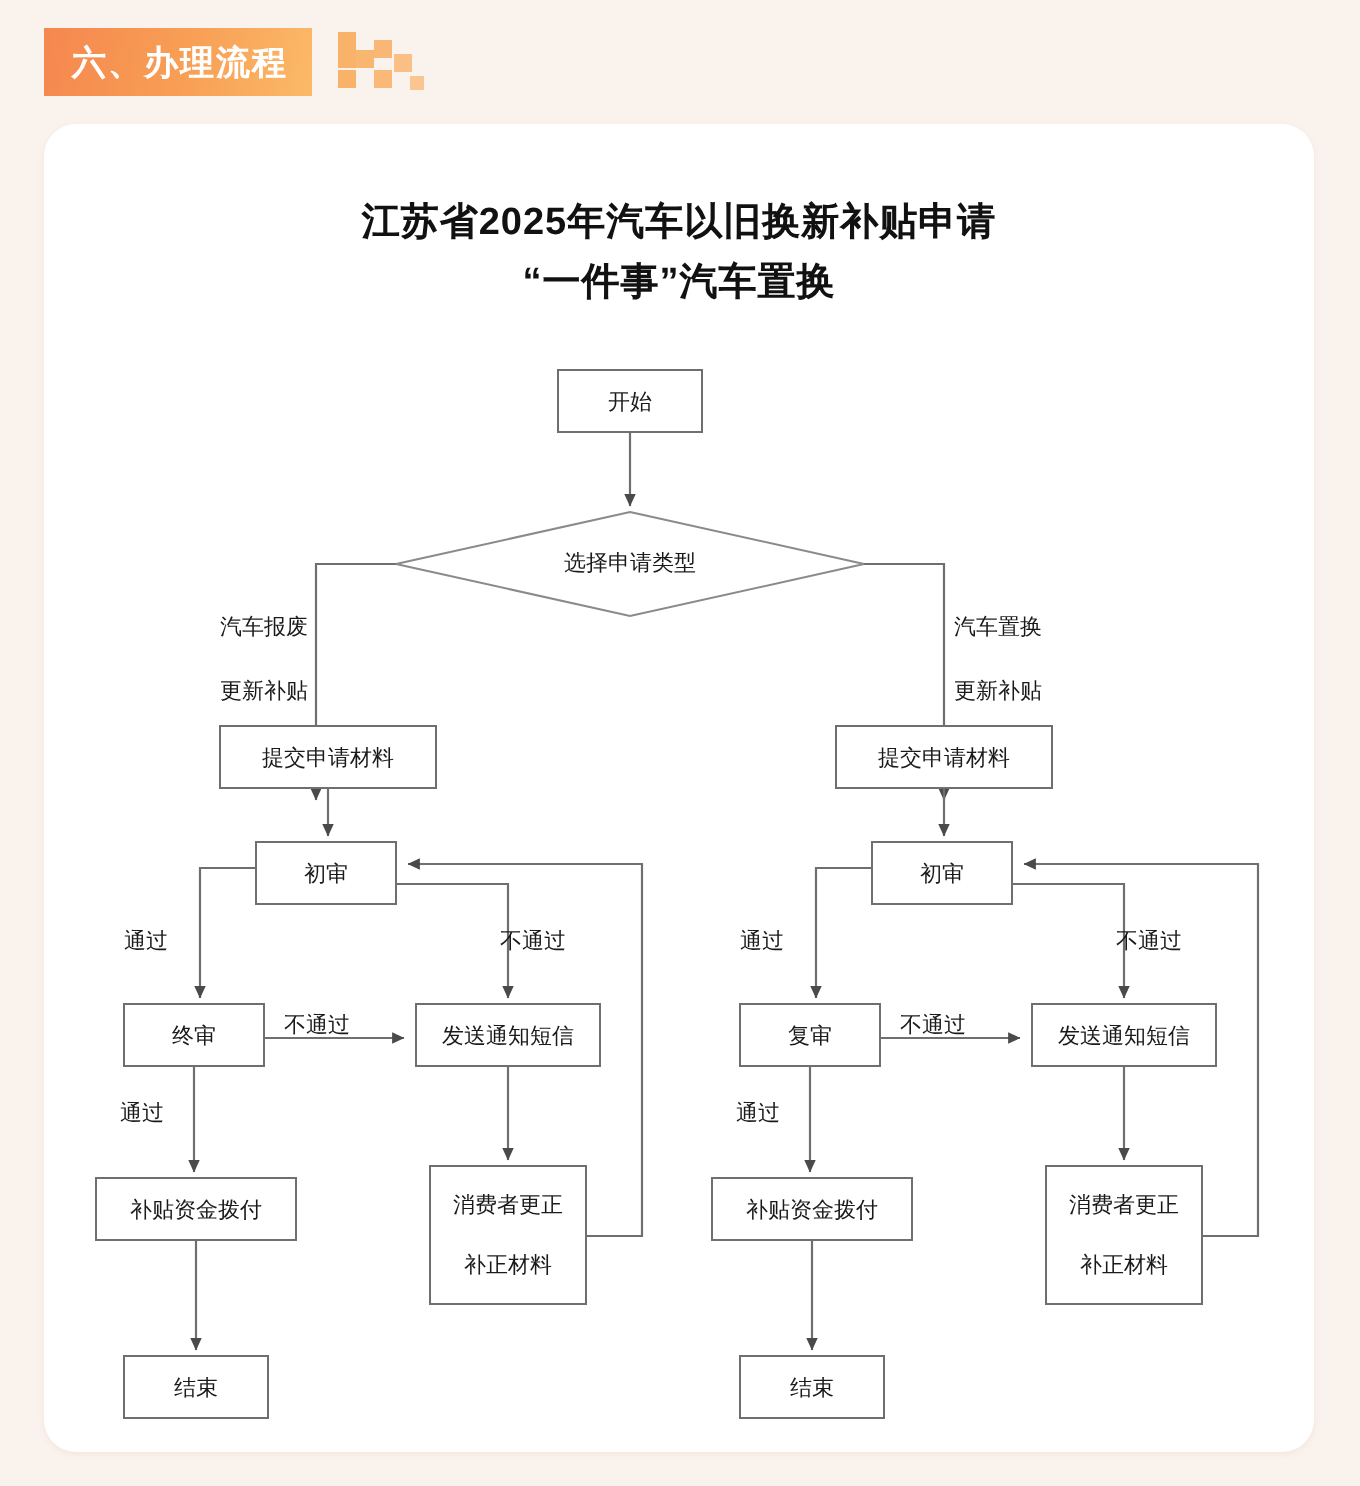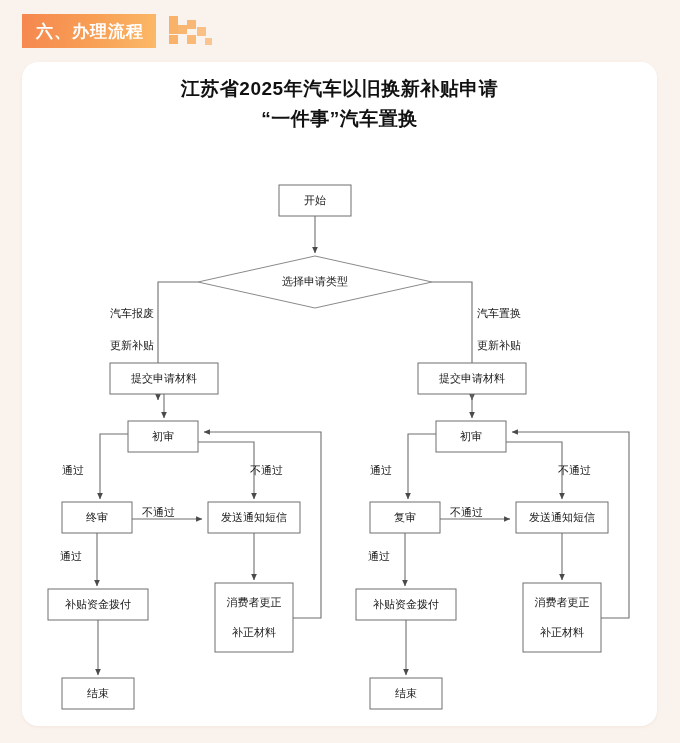--- a/index.html
+++ b/index.html
@@ -58,21 +58,21 @@
     height: 664px;
     background: #ffffff;
     border-radius: 16px;
     box-shadow: 0 1px 3px rgba(180,140,110,0.10);
   }
 
   
   #chart-title {
     position: absolute;
     left: 0;
-    top: 12px;
+    top: 35px;
     width: 100%;
     text-align: center;
     font-size: 19px;
     font-weight: bold;
     color: #111111;
     line-height: 30px;
     letter-spacing: 0.5px;
   }
 
   

